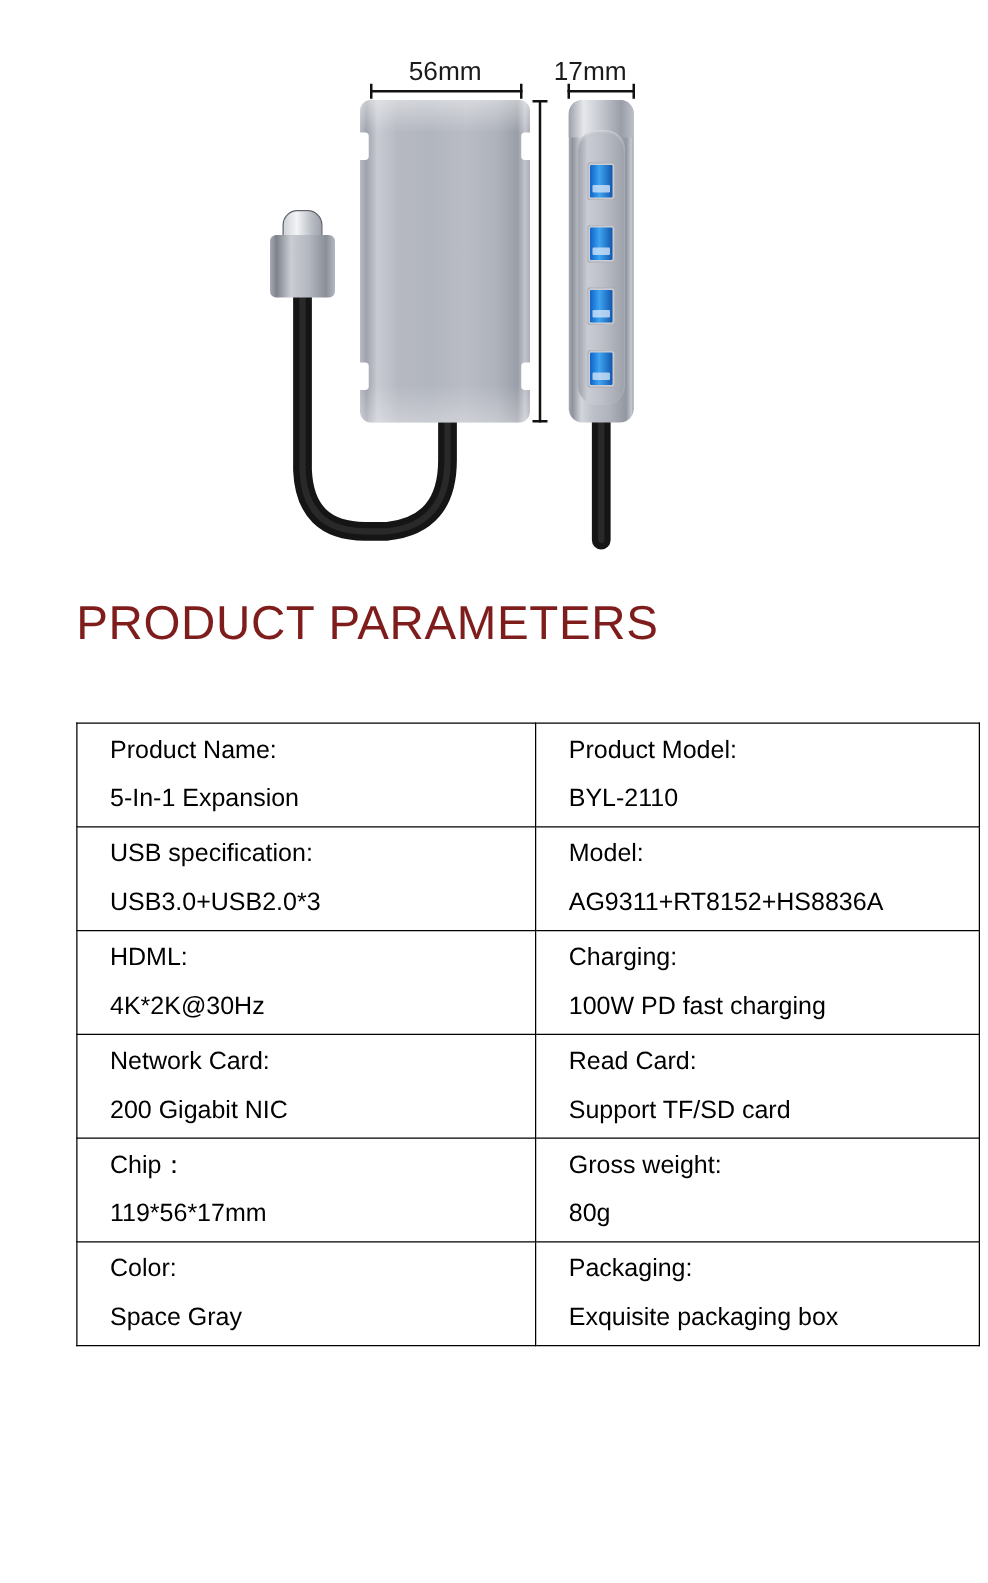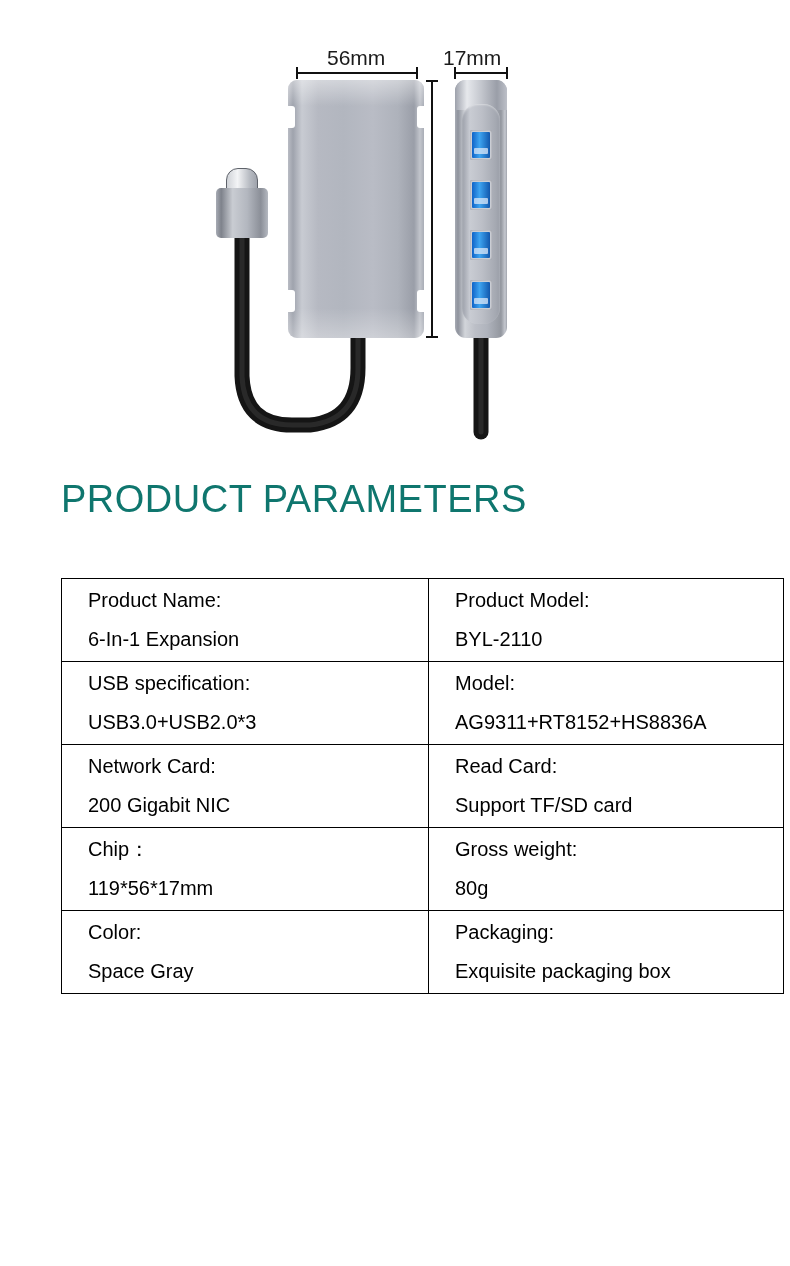--- a/index.html
+++ b/index.html
@@ -270,21 +270,21 @@
 
   
   #section-title {
     position: absolute;
     left: 61px;
     top: 478px;
     font-family: "Liberation Sans", sans-serif;
     font-size: 38px;
     font-weight: 400;
     letter-spacing: 0.5px;
-    color: #0f766e;
+    color: #7f1d1d;
     white-space: nowrap;
   }
 
   
   #parameters-table {
     position: absolute;
     left: 61px;
     top: 578px;
     width: 668px;
     border-collapse: collapse;
@@ -378,39 +378,49 @@
   </div>
 </div>
 
 <div id="section-title">PRODUCT PARAMETERS</div>
 
 <table id="parameters-table">
   <tbody>
     <tr>
       <td class="col-left">
         <span class="cell-label">Product Name:</span>
-        <span class="cell-value">6-In-1 Expansion</span>
+        <span class="cell-value">5-In-1 Expansion</span>
       </td>
       <td class="col-right">
         <span class="cell-label">Product Model:</span>
         <span class="cell-value">BYL-2110</span>
       </td>
     </tr>
     <tr>
       <td class="col-left">
         <span class="cell-label">USB specification:</span>
         <span class="cell-value">USB3.0+USB2.0*3</span>
       </td>
       <td class="col-right">
         <span class="cell-label">Model:</span>
         <span class="cell-value">AG9311+RT8152+HS8836A</span>
       </td>
     </tr>
     <tr>
       <td class="col-left">
+        <span class="cell-label">HDML:</span>
+        <span class="cell-value">4K*2K@30Hz</span>
+      </td>
+      <td class="col-right">
+        <span class="cell-label">Charging:</span>
+        <span class="cell-value">100W PD fast charging</span>
+      </td>
+    </tr>
+    <tr>
+      <td class="col-left">
         <span class="cell-label">Network Card:</span>
         <span class="cell-value">200 Gigabit NIC</span>
       </td>
       <td class="col-right">
         <span class="cell-label">Read Card:</span>
         <span class="cell-value">Support TF/SD card</span>
       </td>
     </tr>
     <tr>
       <td class="col-left">

